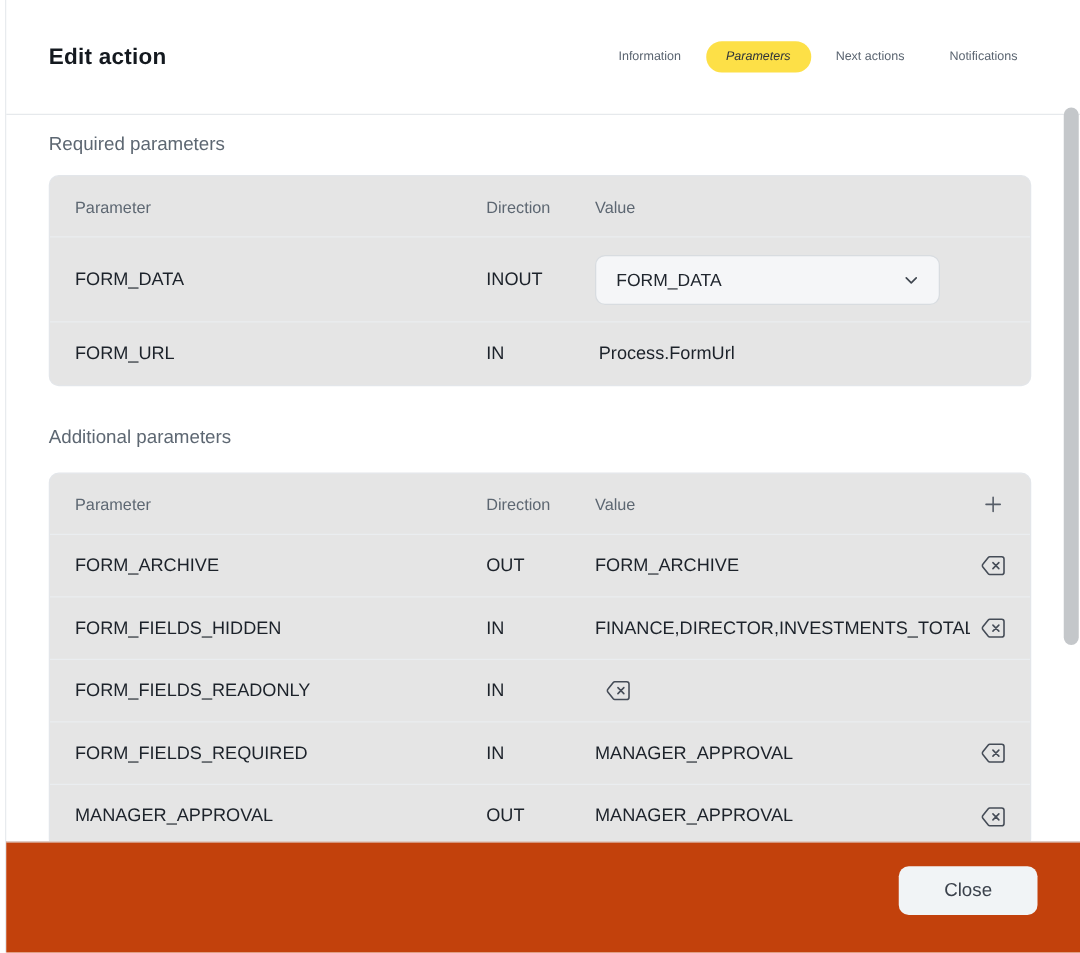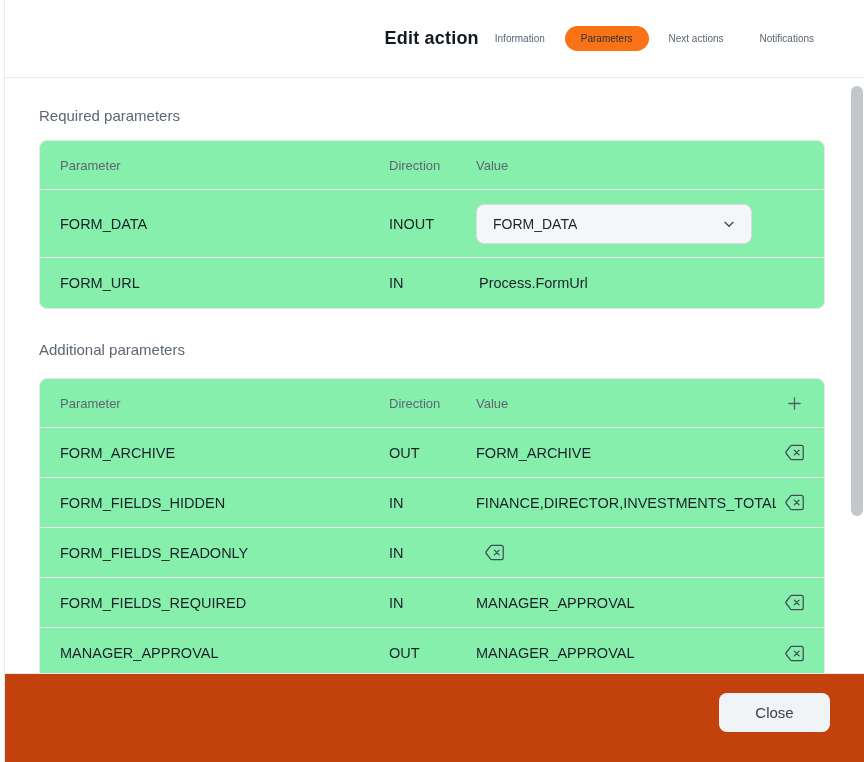--- a/index.html
+++ b/index.html
@@ -11,54 +11,54 @@
     overflow:hidden;
     color:#1c222a;
   }
   .dialog {
     position:absolute; left:4px; top:0; right:0; bottom:0;
     background:#ffffff;
     border-left:1px solid #e8ebee;
   }
   
   .dialog-header {
-    height:78px;
+    height:92px;
     border-bottom:1px solid #e6e9ec;
-    display:flex; align-items:center; justify-content:flex-end;
+    display:flex; align-items:center; justify-content:space-between;
     padding:0 34px;
   }
   .dialog-title {
     font-size:18px; font-weight:700; color:#14191f; letter-spacing:.2px;
   }
   .tabs { display:flex; align-items:center; gap:4px; }
   .tab {
     padding:7px 16px;
     font-size:10px;
     color:#5b6571;
     border-radius:16px;
     cursor:pointer;
     white-space:nowrap;
   }
-  .tab.active { background:#f97316; color:#2c323a; }
+  .tab.active { background:#fde047; color:#2c323a;font-style:italic; }
   
   .dialog-body {
     position:absolute; top:83px; left:0; right:0; bottom:89px;
     overflow:hidden;
     padding:24px 0 0 34px;
   }
   .section-heading {
     font-size:15px; font-weight:400; color:#5d6772;
     margin-bottom:16px;
   }
   .section-heading.second { margin-top:32px; margin-bottom:20px; }
   .param-table {
     width:786px;
     border:1px solid #e3e6ea;
     border-radius:8px;
-    background:#86efac;
+    background:#e5e5e5;
     margin-top:16px;
   }
   .t-row {
     display:flex; align-items:center;
     padding:0 12px 0 20px;
     border-bottom:1px solid #eaedf0;
   }
   .t-row:last-child { border-bottom:none; }
   .t-head { height:49px; font-size:13px; color:#5d6772; }
   .t-body-row { height:50px; font-size:14.5px; color:#1c222a; }

